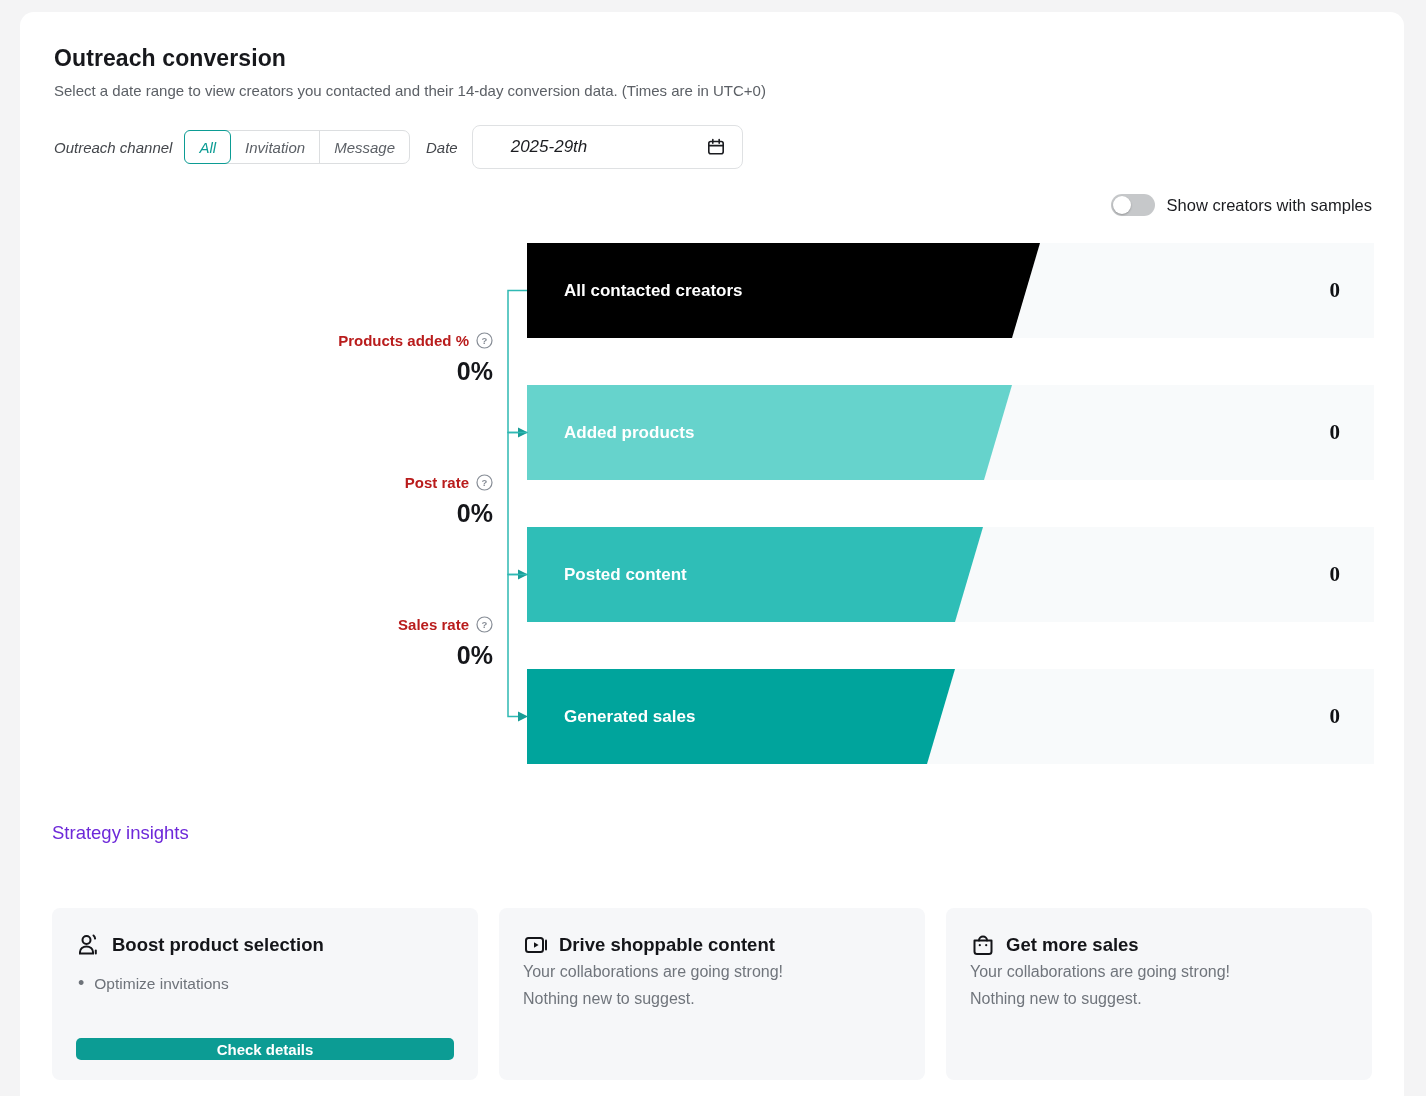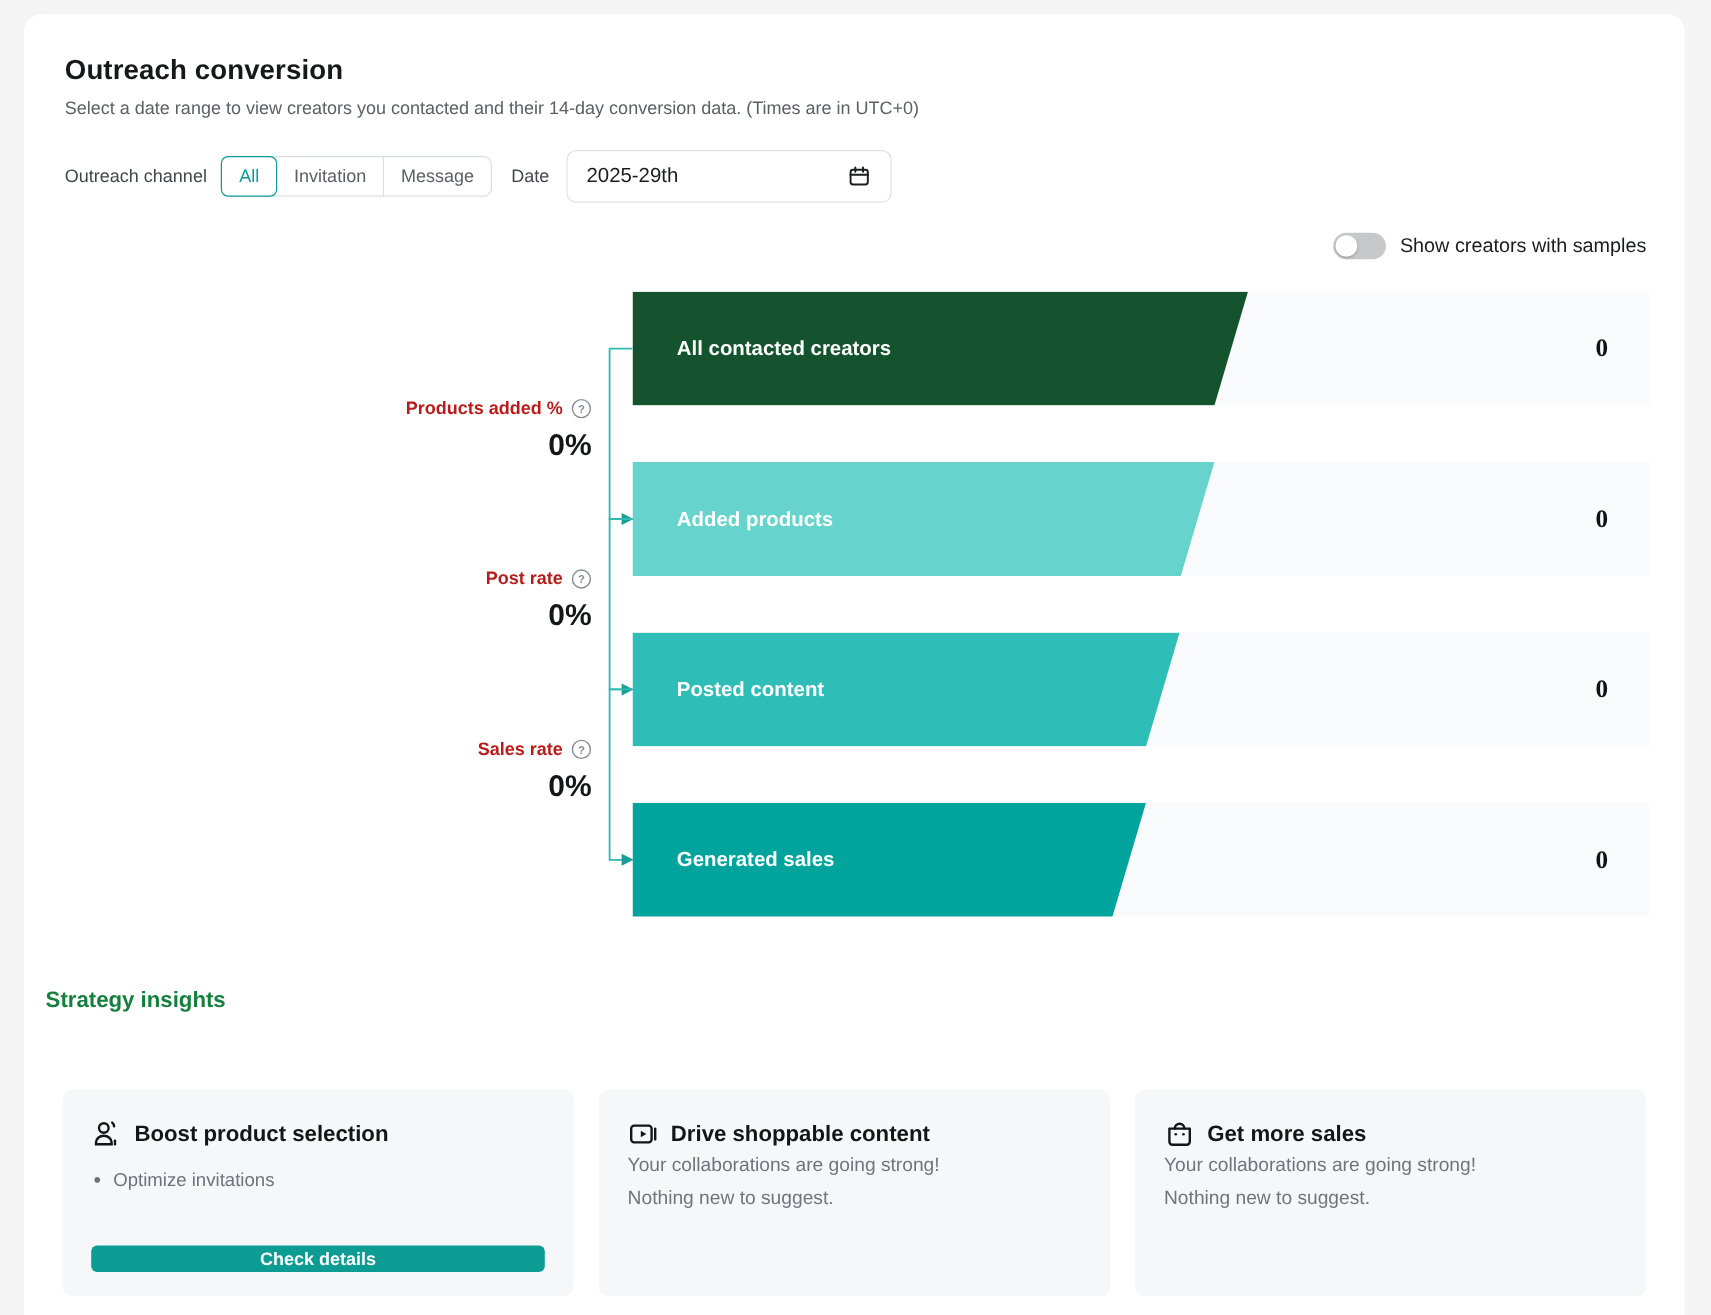--- a/index.html
+++ b/index.html
@@ -13,36 +13,36 @@
   }
   .card {
     position:absolute; left:20px; top:12px; width:1384px; height:1084px;
     background:#ffffff; border-radius:14px 14px 0 0;
   }
   
   .page-title { position:absolute; left:34px; top:33px; font-size:23px; font-weight:700; letter-spacing:.1px; color:#17181c; }
   .page-subtitle { position:absolute; left:34px; top:70px; font-size:15px; color:#5c6066; }
 
   
-  .filter-row { position:absolute; left:34px; top:113px; height:44px; display:flex; align-items:center; }
+  .filter-row { position:absolute; left:34px; top:113px; height:44px; display:flex; align-items:center;font-style:italic; }
   .filter-label { font-size:15px; color:#43464b; }
   .seg-group { display:flex; align-items:stretch; height:34px; margin-left:12px; border:1px solid #dcdee0; border-radius:7px; background:#fff; }
   .seg-item { display:flex; align-items:center; padding:0 14px; font-size:15px; color:#5c6066; cursor:pointer; border-left:1px solid #dcdee0; }
   .seg-item:first-child { border-left:none; }
   .seg-item.selected {
     color:var(--accent,#0c9c94); border:1px solid var(--accent,#0c9c94);
     border-radius:6px; margin:-1px 0 -1px -1px; background:#fff; font-weight:500;
   }
   .seg-item.selected + .seg-item { border-left:none; }
   .date-label { margin-left:16px; font-size:15px; color:#43464b; }
   .date-input {
     margin-left:14px; width:271px; height:44px; border:1px solid #dfe1e3; border-radius:8px;
     display:flex; align-items:center; padding:0 16px; font-size:17px; color:#1b1c20; cursor:pointer; background:#fff;
   }
-  .date-value { flex:1; }
+  .date-value { flex:1;margin-left:22px; }
   .cal-icon svg { display:block; }
 
   
   .toggle-row { position:absolute; right:32px; top:182px; display:flex; align-items:center; }
   .toggle { width:44px; height:22px; border-radius:11px; background:#c6c8ca; position:relative; cursor:pointer; }
   .toggle .knob { position:absolute; left:2px; top:2px; width:18px; height:18px; border-radius:50%; background:#fff; box-shadow:0 1px 2px rgba(0,0,0,.25); }
   .toggle-label { margin-left:12px; font-size:16.5px; color:#1b1c20; }
 
   
   .funnel { position:absolute; left:0; top:231px; width:1384px; height:525px; }
@@ -55,21 +55,21 @@
 
   .rate-block { position:absolute; width:260px; text-align:right; right:911px; }
   .rate-block.b0 { top:89px; } .rate-block.b1 { top:231px; } .rate-block.b2 { top:373px; }
   .rate-label { font-size:15px; font-weight:700; color:#b91c1c; display:inline-flex; align-items:center; }
   .help-icon { margin-left:7px; display:inline-flex; cursor:pointer; }
   .rate-value { margin-top:7px; font-size:25px; font-weight:700; color:#15161a; }
 
   .connectors { position:absolute; left:0; top:0; width:520px; height:525px; }
 
   
-  .insights-title { position:absolute; left:18px; top:810px; font-size:18.5px; font-weight:700; color:#15803d; }
+  .insights-title { position:absolute; left:32px; top:810px; font-size:18.5px; font-weight:400; color:#6d28d9; }
   .insights-subtitle { position:absolute; left:34px; top:848px; font-size:15.5px; color:#6e737a; }
   .insight-cards { position:absolute; left:32px; top:896px; width:1320px; display:flex; gap:21px; }
   .insight-card { width:426px; height:172px; background:#f6f7f9; border-radius:8px; padding:24px; position:relative; }
   .ic-head { display:flex; align-items:center; gap:10px; }
   .ic-title { font-size:18.5px; font-weight:600; color:#141519; }
   .ic-icon svg { display:block; }
   .ic-bullet { margin-top:15px; font-size:15.5px; color:#6e737a; display:flex; align-items:center; }
   .ic-bullet .dot { font-size:18px; margin:0 10px 0 2px; color:#6e737a; }
   .ic-body { font-size:16px; line-height:27px; color:#70757c; }
   .check-btn {
@@ -110,21 +110,21 @@
   <div class="toggle-row">
     <div class="toggle">
         <div class="knob"></div>
       </div>
     <span class="toggle-label">Show creators with samples</span>
   </div>
 
   <div class="funnel">
 
     <div class="f-row r0">
-      <div class="f-bar" style="background: #14532d;">
+      <div class="f-bar" style="background: #000000;">
         <span class="f-bar-label">All contacted creators</span>
       </div>
       <span class="f-value">0</span>
     </div>
     <div class="f-row r1">
       <div class="f-bar" style="background: rgb(102, 211, 204);">
         <span class="f-bar-label">Added products</span>
       </div>
       <span class="f-value">0</span>
     </div>

